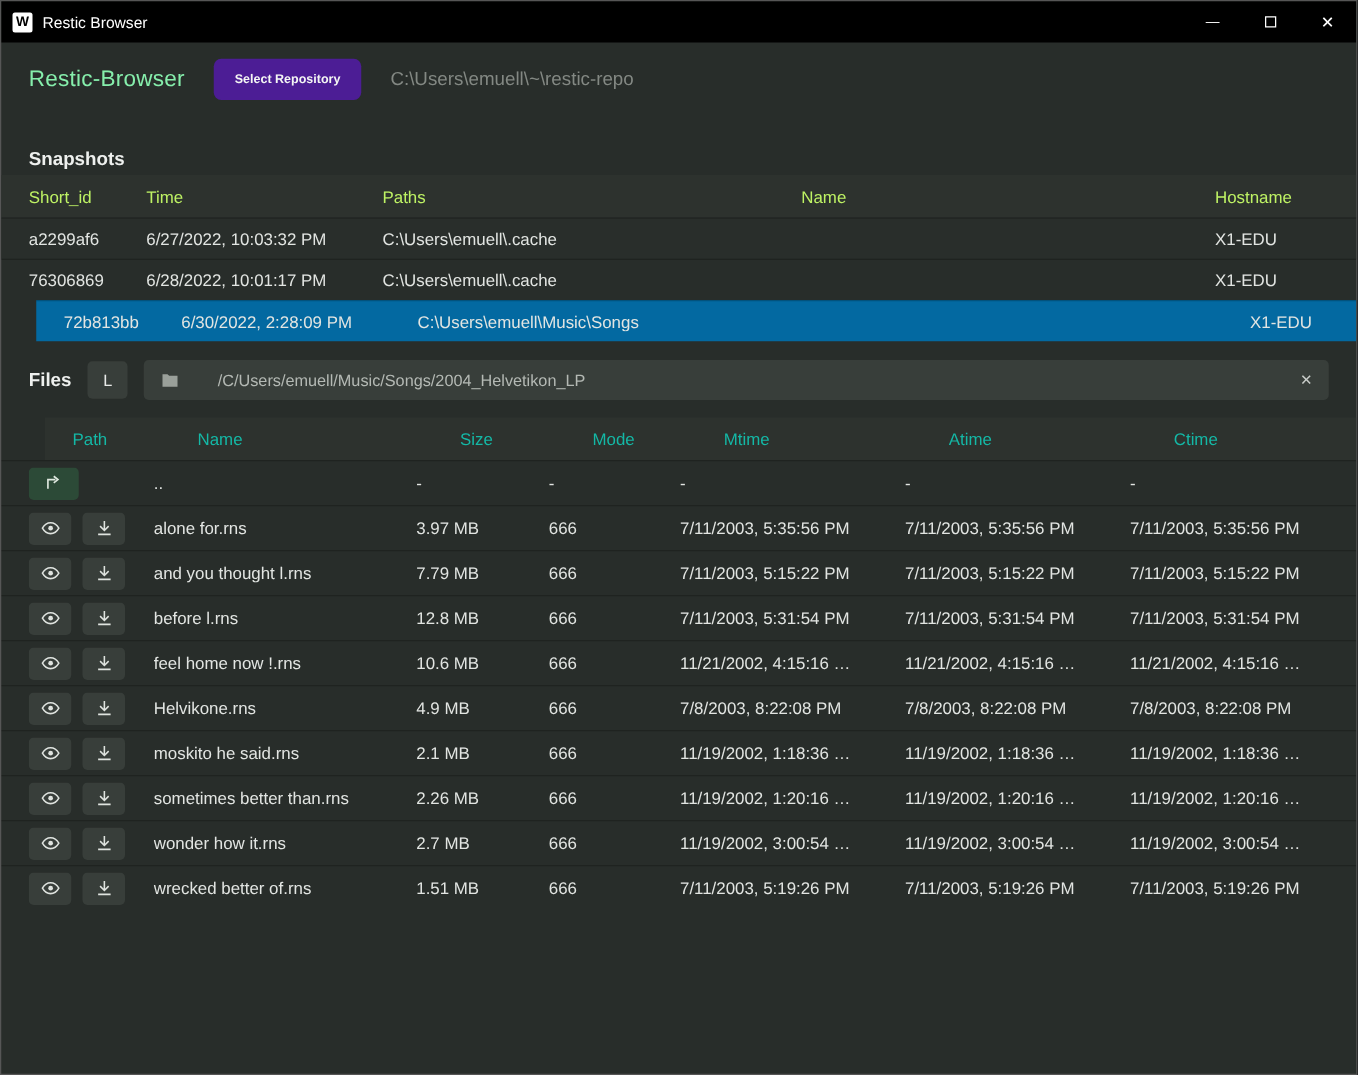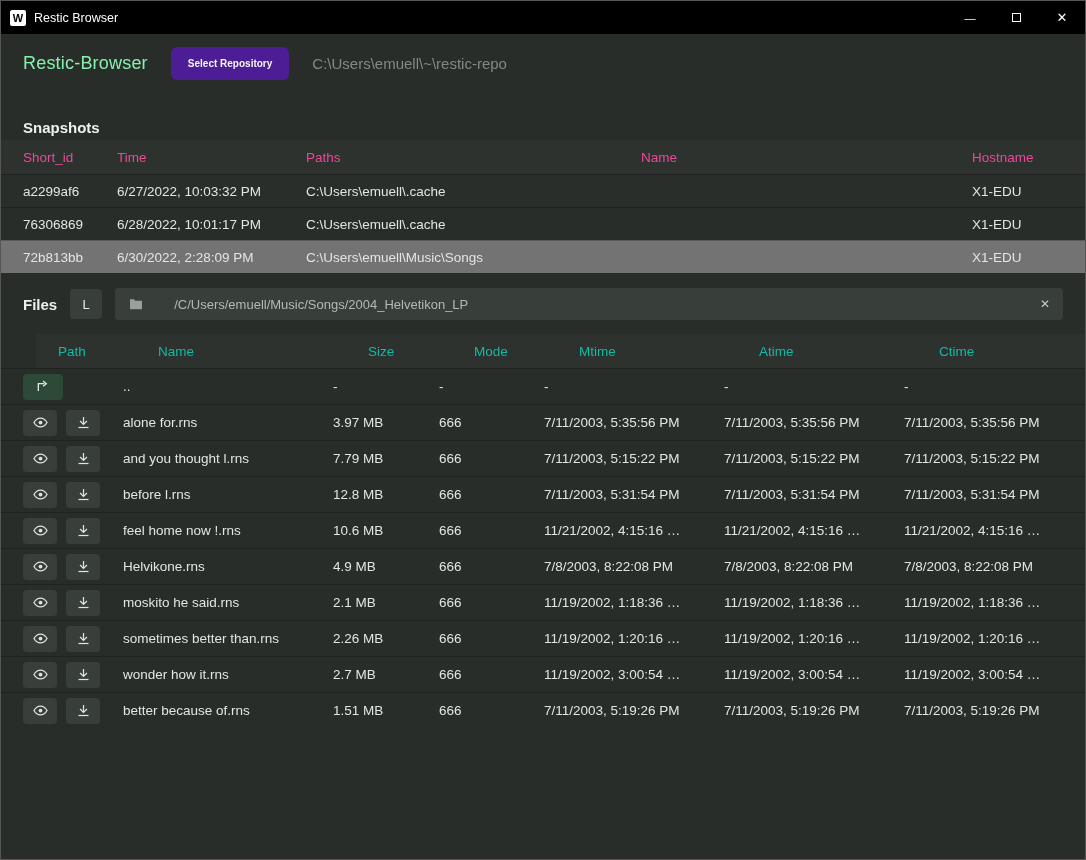--- a/index.html
+++ b/index.html
@@ -39,24 +39,24 @@
     font-family: inherit; font-size: 10px; font-weight: 700; padding: 11px 17px; cursor: pointer;
   }
   .repo-path { font-size: 15px; color: #838883; }
 
   
   .section-title { font-size: 15px; font-weight: 700; color: #eef0ee; }
   .snapshots-title { padding: 0 22px; margin-top: 27px; margin-bottom: 4px; }
 
   
   .snap-grid { display: grid; grid-template-columns: 94px 189px 335px 331px 1fr; align-items: center; padding: 0 22px; }
-  .snap-head { height: 34px; background: #2d322e; color: #ec4899; font-size: 13.5px; }
+  .snap-head { height: 34px; background: #2d322e; color: #bef264; font-size: 13.5px; }
   .snap-row { height: 33px; font-size: 13.5px; color: #e2e5e2; border-top: 1px solid rgba(0,0,0,0.22); cursor: pointer; }
   .snap-row:nth-child(odd) { background: #292e2b; }
-  .snap-row.selected { background: #737373; }
+  .snap-row.selected { background: #0369a1; margin-left: 28px; }
   .cell { overflow: hidden; white-space: nowrap; }
 
   
   .files-bar { display: flex; align-items: center; padding: 0 22px; margin: 15px 0 14px; gap: 13px; border-radius: 16px; }
   .l-btn {
     width: 32px; height: 30px; background: #383e3a; border: none; border-radius: 4px;
     color: #e8eae8; font-family: inherit; font-size: 13px; cursor: pointer;
   }
   .path-bar {
     flex: 1; height: 32px; background: #383e3a; border-radius: 4px;
@@ -376,21 +376,21 @@
                 <circle cx="12" cy="12" r="3" fill="#dfe3df"></circle>
               </svg>
           </button>
           <button class="icon-btn">
             <svg width="15" height="15" viewBox="0 0 24 24">
                 <path d="M12 3v11M6.5 9.5L12 15l5.5-5.5" stroke="#dfe3df" stroke-width="2" fill="none"></path>
                 <path d="M4 20h16" stroke="#dfe3df" stroke-width="2"></path>
               </svg>
           </button>
         </span>
-        <span class="cell">better because of.rns</span>
+        <span class="cell">wrecked better of.rns</span>
         <span class="cell">1.51 MB</span>
         <span class="cell">666</span>
         <span class="cell">7/11/2003, 5:19:26 PM</span>
         <span class="cell">7/11/2003, 5:19:26 PM</span>
         <span class="cell">7/11/2003, 5:19:26 PM</span>
       </div>
     </div>
 
   </div>
 

